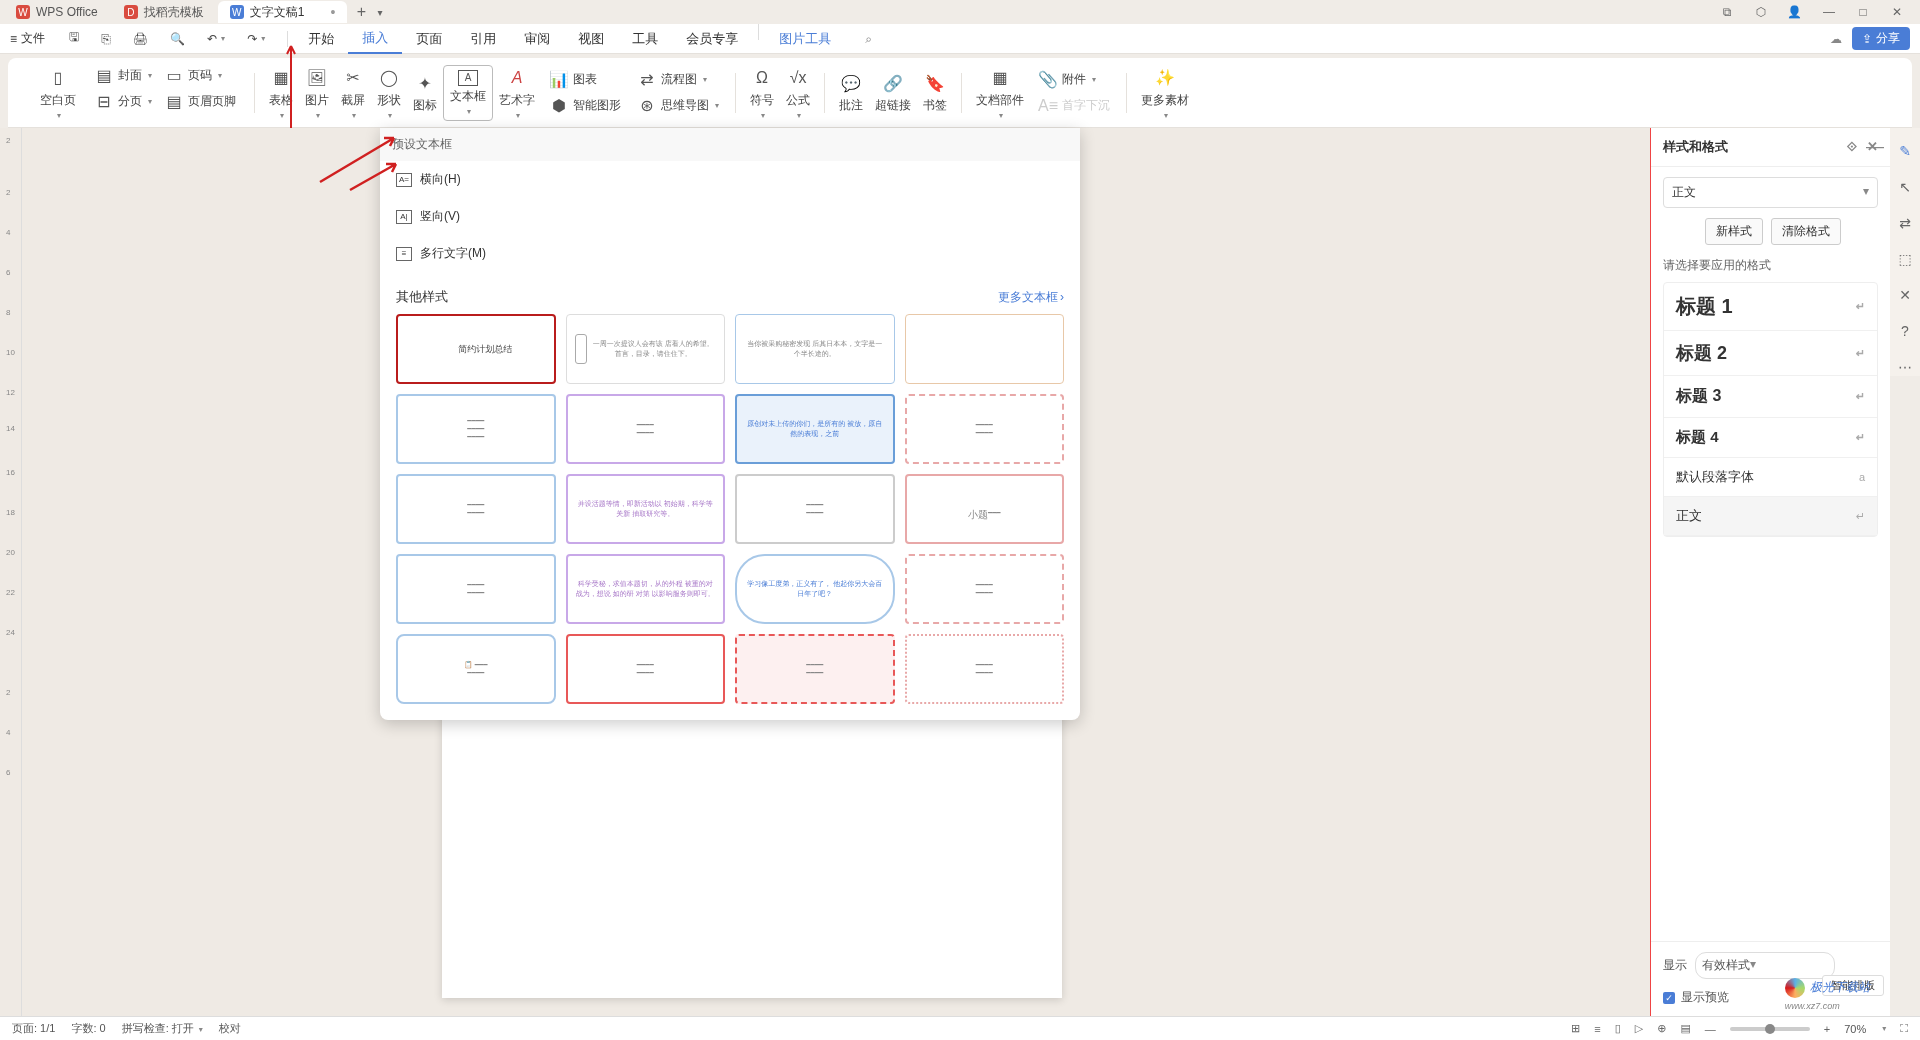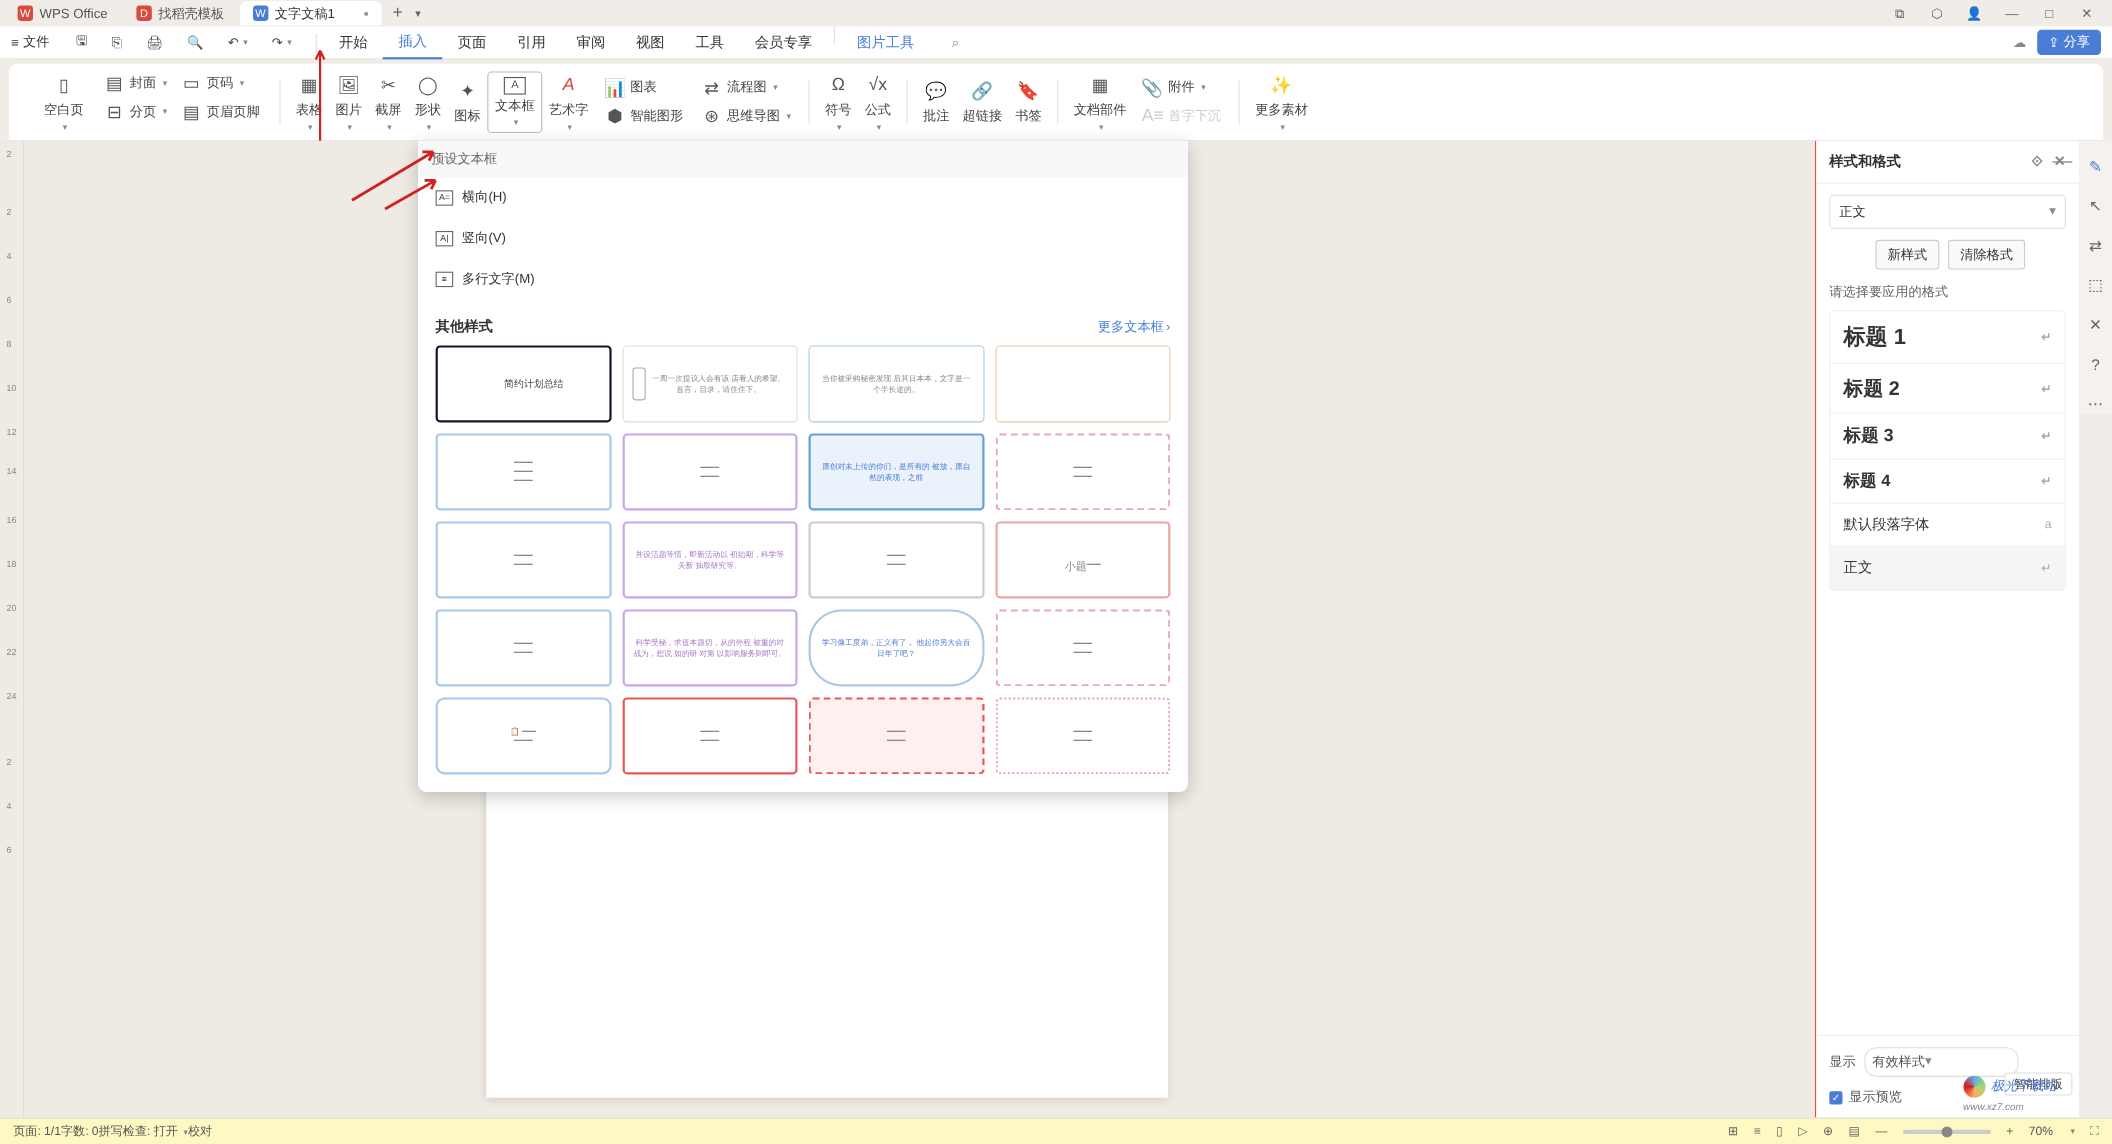--- a/index.html
+++ b/index.html
@@ -58,21 +58,21 @@
 .crop-mark::before, .crop-mark::after { content: ''; position: absolute; background: #bbb; }
 .crop-mark::before { width: 10px; height: 1px; }
 .crop-mark::after { width: 1px; height: 10px; }
 
 
 .dropdown-panel { position: absolute; left: 380px; top: 128px; width: 700px; background: #fff; box-shadow: 0 4px 16px rgba(0,0,0,0.2); border-radius: 0 0 8px 8px; z-index: 100; padding-bottom: 16px; }
 .dp-header { padding: 8px 12px; font-size: 12px; color: #666; background: #f8f8f8; }
 .dp-item { display: flex; align-items: center; gap: 8px; padding: 10px 16px; font-size: 12px; color: #333; }
 .dp-icn { width: 16px; height: 14px; border: 1px solid #666; display: flex; align-items: center; justify-content: center; font-size: 8px; }
 .dp-section { padding: 16px 16px 8px; display: flex; justify-content: space-between; align-items: center; }
-.dp-section-title { font-size: 13px; font-weight: 700; color: #333; }
+.dp-section-title { font-size: 13px; font-weight: 400; color: #333; }
 .dp-more { color: #4a7dd6; font-size: 12px; display: flex; align-items: center; gap: 2px; }
 .dp-grid { display: grid; grid-template-columns: repeat(4, 1fr); gap: 10px; padding: 0 16px; }
 .dp-thumb { height: 70px; border: 1px solid #ddd; border-radius: 4px; display: flex; align-items: center; justify-content: center; font-size: 7px; color: #888; padding: 8px; text-align: center; position: relative; overflow: hidden; }
 
 
 .arrow { position: absolute; z-index: 200; pointer-events: none; }
 
 
 .right-panel { width: 240px; background: #fff; border-left: 1px solid #ef4444; margin-right: 30px; display: flex; flex-direction: column; }
 .rp-head { display: flex; align-items: center; padding: 10px 12px; font-size: 13px; font-weight: 600; border-bottom: 1px solid #eee; }
@@ -94,21 +94,21 @@
 .rp-foot { padding: 10px 12px; border-top: 1px solid #eee; font-size: 12px; color: #555; }
 .rp-select { width: 140px; border: 1px solid #ddd; padding: 4px 6px; margin-left: 8px; font-size: 12px; }
 .rp-check { display: flex; align-items: center; gap: 6px; margin-top: 10px; }
 .smart-layout { position: absolute; right: 36px; bottom: 44px; background: #fff; border: 1px solid #ddd; padding: 2px 8px; font-size: 11px; border-radius: 3px; }
 
 
 .side-tools { position: absolute; right: 0; top: 128px; width: 30px; background: #f5f1ec; display: flex; flex-direction: column; align-items: center; gap: 18px; padding-top: 14px; }
 .side-tools .sicn { width: 18px; height: 18px; color: #666; display: flex; align-items: center; justify-content: center; font-size: 14px; }
 
 
-.statusbar { position: absolute; bottom: 0; left: 0; right: 0; height: 24px; background: #fef9c3; border-top: 1px solid #ddd; display: flex; align-items: center; padding: 0 12px; font-size: 11px; color: #555; gap: 0; }
+.statusbar { position: absolute; bottom: 0; left: 0; right: 0; height: 24px; background: #ffffff; border-top: 1px solid #ddd; display: flex; align-items: center; padding: 0 12px; font-size: 11px; color: #555; gap: 16px; }
 .sb-right { margin-left: auto; display: flex; align-items: center; gap: 14px; }
 .sb-icn { color: #666; }
 
 
 .watermark { position: absolute; right: 50px; bottom: 28px; font-size: 12px; color: #4a7dd6; font-style: italic; z-index: 300; }
 .watermark .sub { font-size: 9px; color: #888; font-style: italic; }
 .wm-ic { display:inline-block; width:20px; height:20px; border-radius:50%; background:conic-gradient(#5ab0e8,#a6d96a,#fdae61,#d7191c,#5ab0e8); vertical-align:middle; margin-right:2px;}
 
 .collapse-btn { position: absolute; right: 36px; top: 136px; color: #888; font-size: 18px; }
 </style>
@@ -430,21 +430,21 @@
     <span>多行文字(M)</span>
   </div>
   <div class="dp-section">
     <span class="dp-section-title">其他样式</span>
     <span class="dp-more">
         <span>更多文本框</span> 
         <span>›</span>
       </span>
   </div>
   <div class="dp-grid">
-    <div class="dp-thumb" style="border:2px solid #0f172a;padding-left:27px;">
+    <div class="dp-thumb" style="border:2px solid #b91c1c;padding-left:27px;">
         <span style="font-size:9px;color:#444;">简约计划总结</span>
       </div>
     <div class="dp-thumb">
         <div style="width:18px;height:30px;border:1px solid #aaa;border-radius:3px;margin-right:4px;"></div>
         <span>一周一次提议人会有该
 店看人的希望。首言，目录，请住住下。</span>
       </div>
     <div class="dp-thumb" style="border-color:#a8c8e8;">
         <span>当你被采购秘密发现
 后其日本本，文字是一

